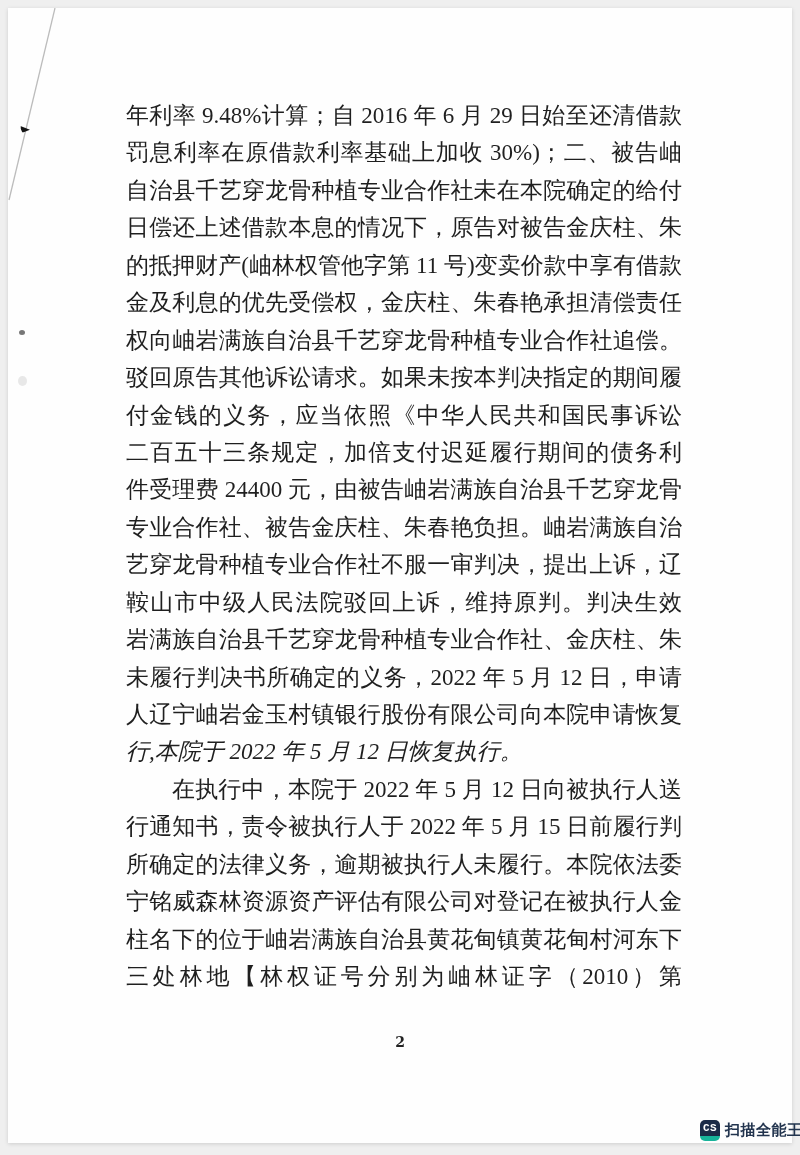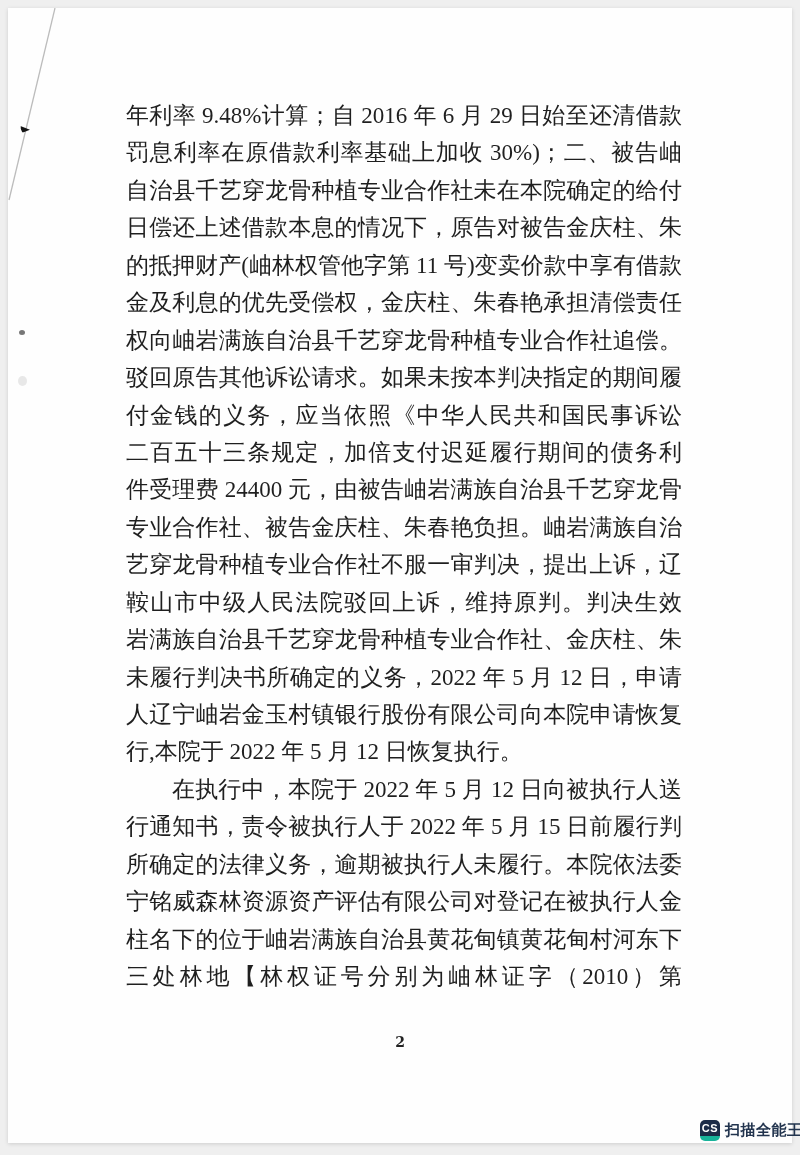--- a/index.html
+++ b/index.html
@@ -40,39 +40,39 @@
   }
   .line{
     font-size:23px;
     height:37.45px;
     line-height:37.45px;
     text-align:justify;
     text-align-last:justify;
     overflow:hidden;
     white-space:normal;
   }
-  .line.short{text-align-last:left;}
+  .line.short{text-align-last:left;font-style:italic;}
   .line.indent{text-indent:2em;}
   .pagenum{
     position:absolute;left:0;right:0;top:1026px;
     text-align:center;font-size:14px;font-weight:bold;color:#222;
     font-family:"DejaVu Serif","Liberation Serif",serif;
   }
   .watermark{
     position:absolute;left:700px;top:1118px;height:24px;
     display:flex;align-items:center;gap:5px;z-index:5;
   }
   .wm-logo{
     width:20px;height:21px;border-radius:5px;
     background:linear-gradient(to bottom, var(--wm-logo) 0%, var(--wm-logo) 76%, var(--wm-accent) 76%, var(--wm-accent) 100%);
     display:flex;align-items:flex-start;justify-content:center;
     flex:0 0 auto;
   }
   .wm-logo span{
-    color:#ffffff;font-family:Liberation Sans, sans-serif;
+    color:#ffffff;font-family:Liberation Mono, monospace;
     font-weight:bold;font-size:11px;line-height:16px;letter-spacing:.5px;
   }
   .wm-text{
     font-size:15px;font-weight:600;color:var(--wm-text);
     font-family:"Liberation Sans","DejaVu Sans",sans-serif;
     letter-spacing:.5px;white-space:nowrap;
   }
 </style>
 </head>
 <body>

